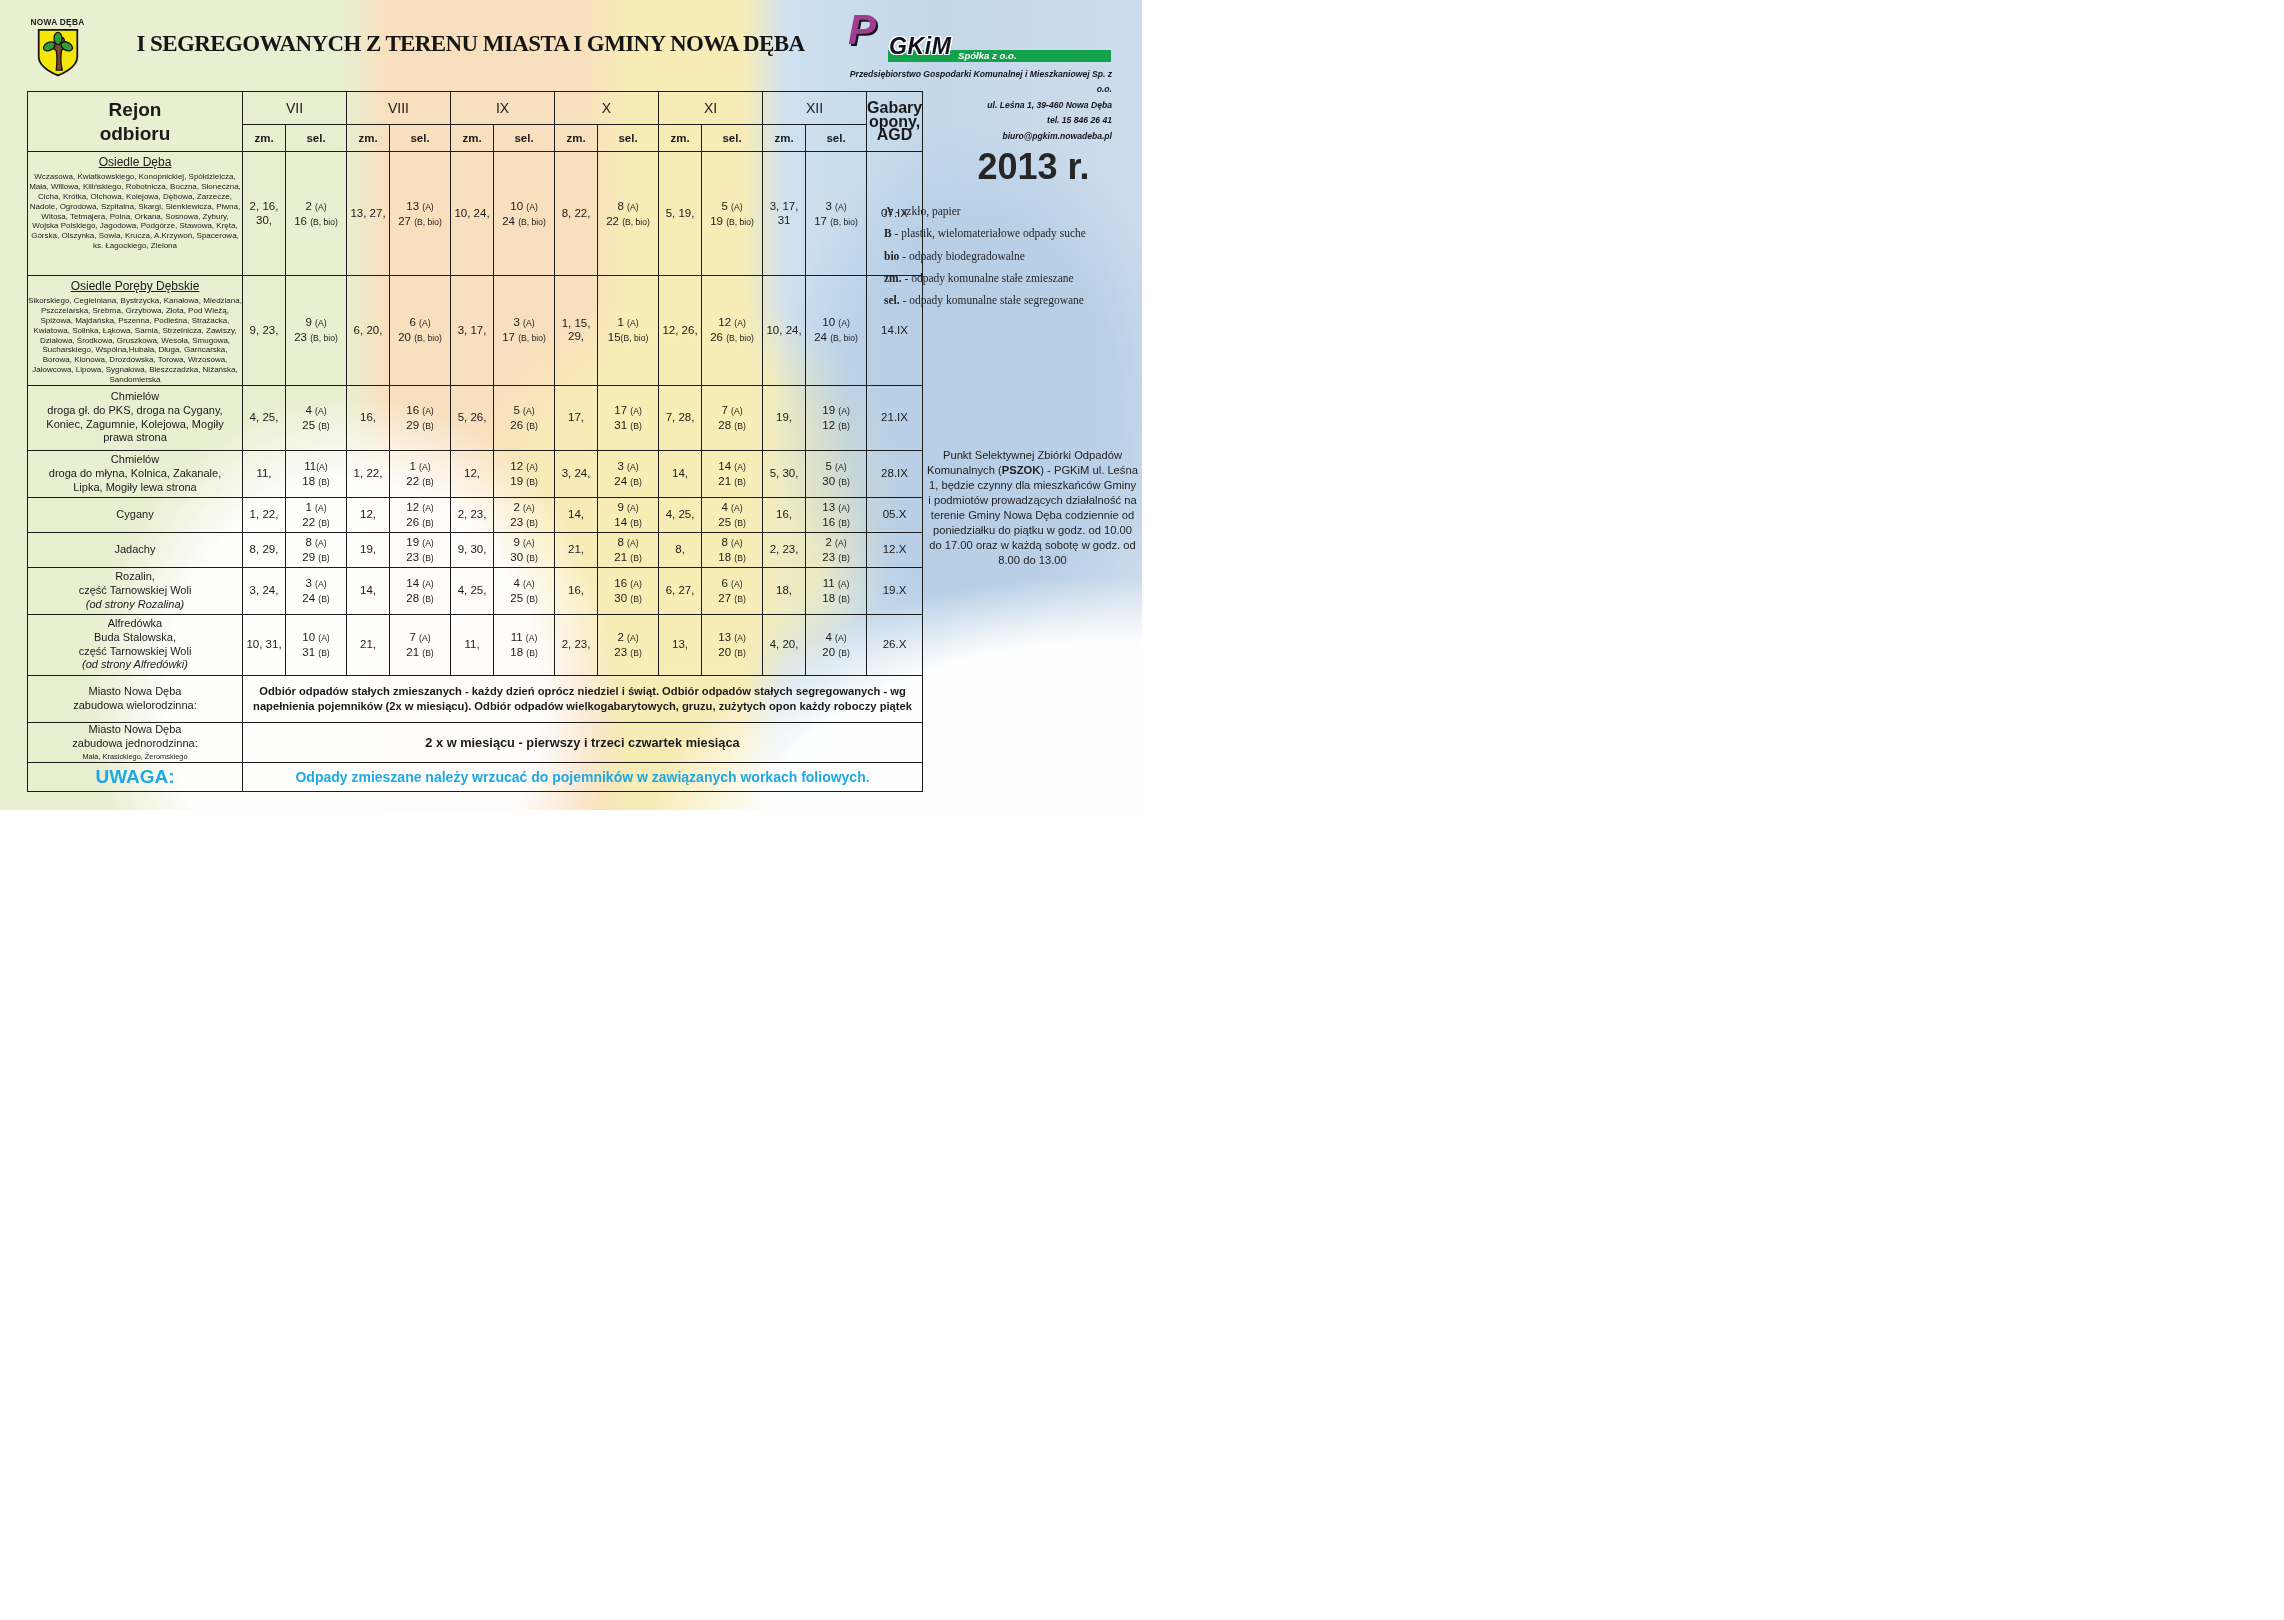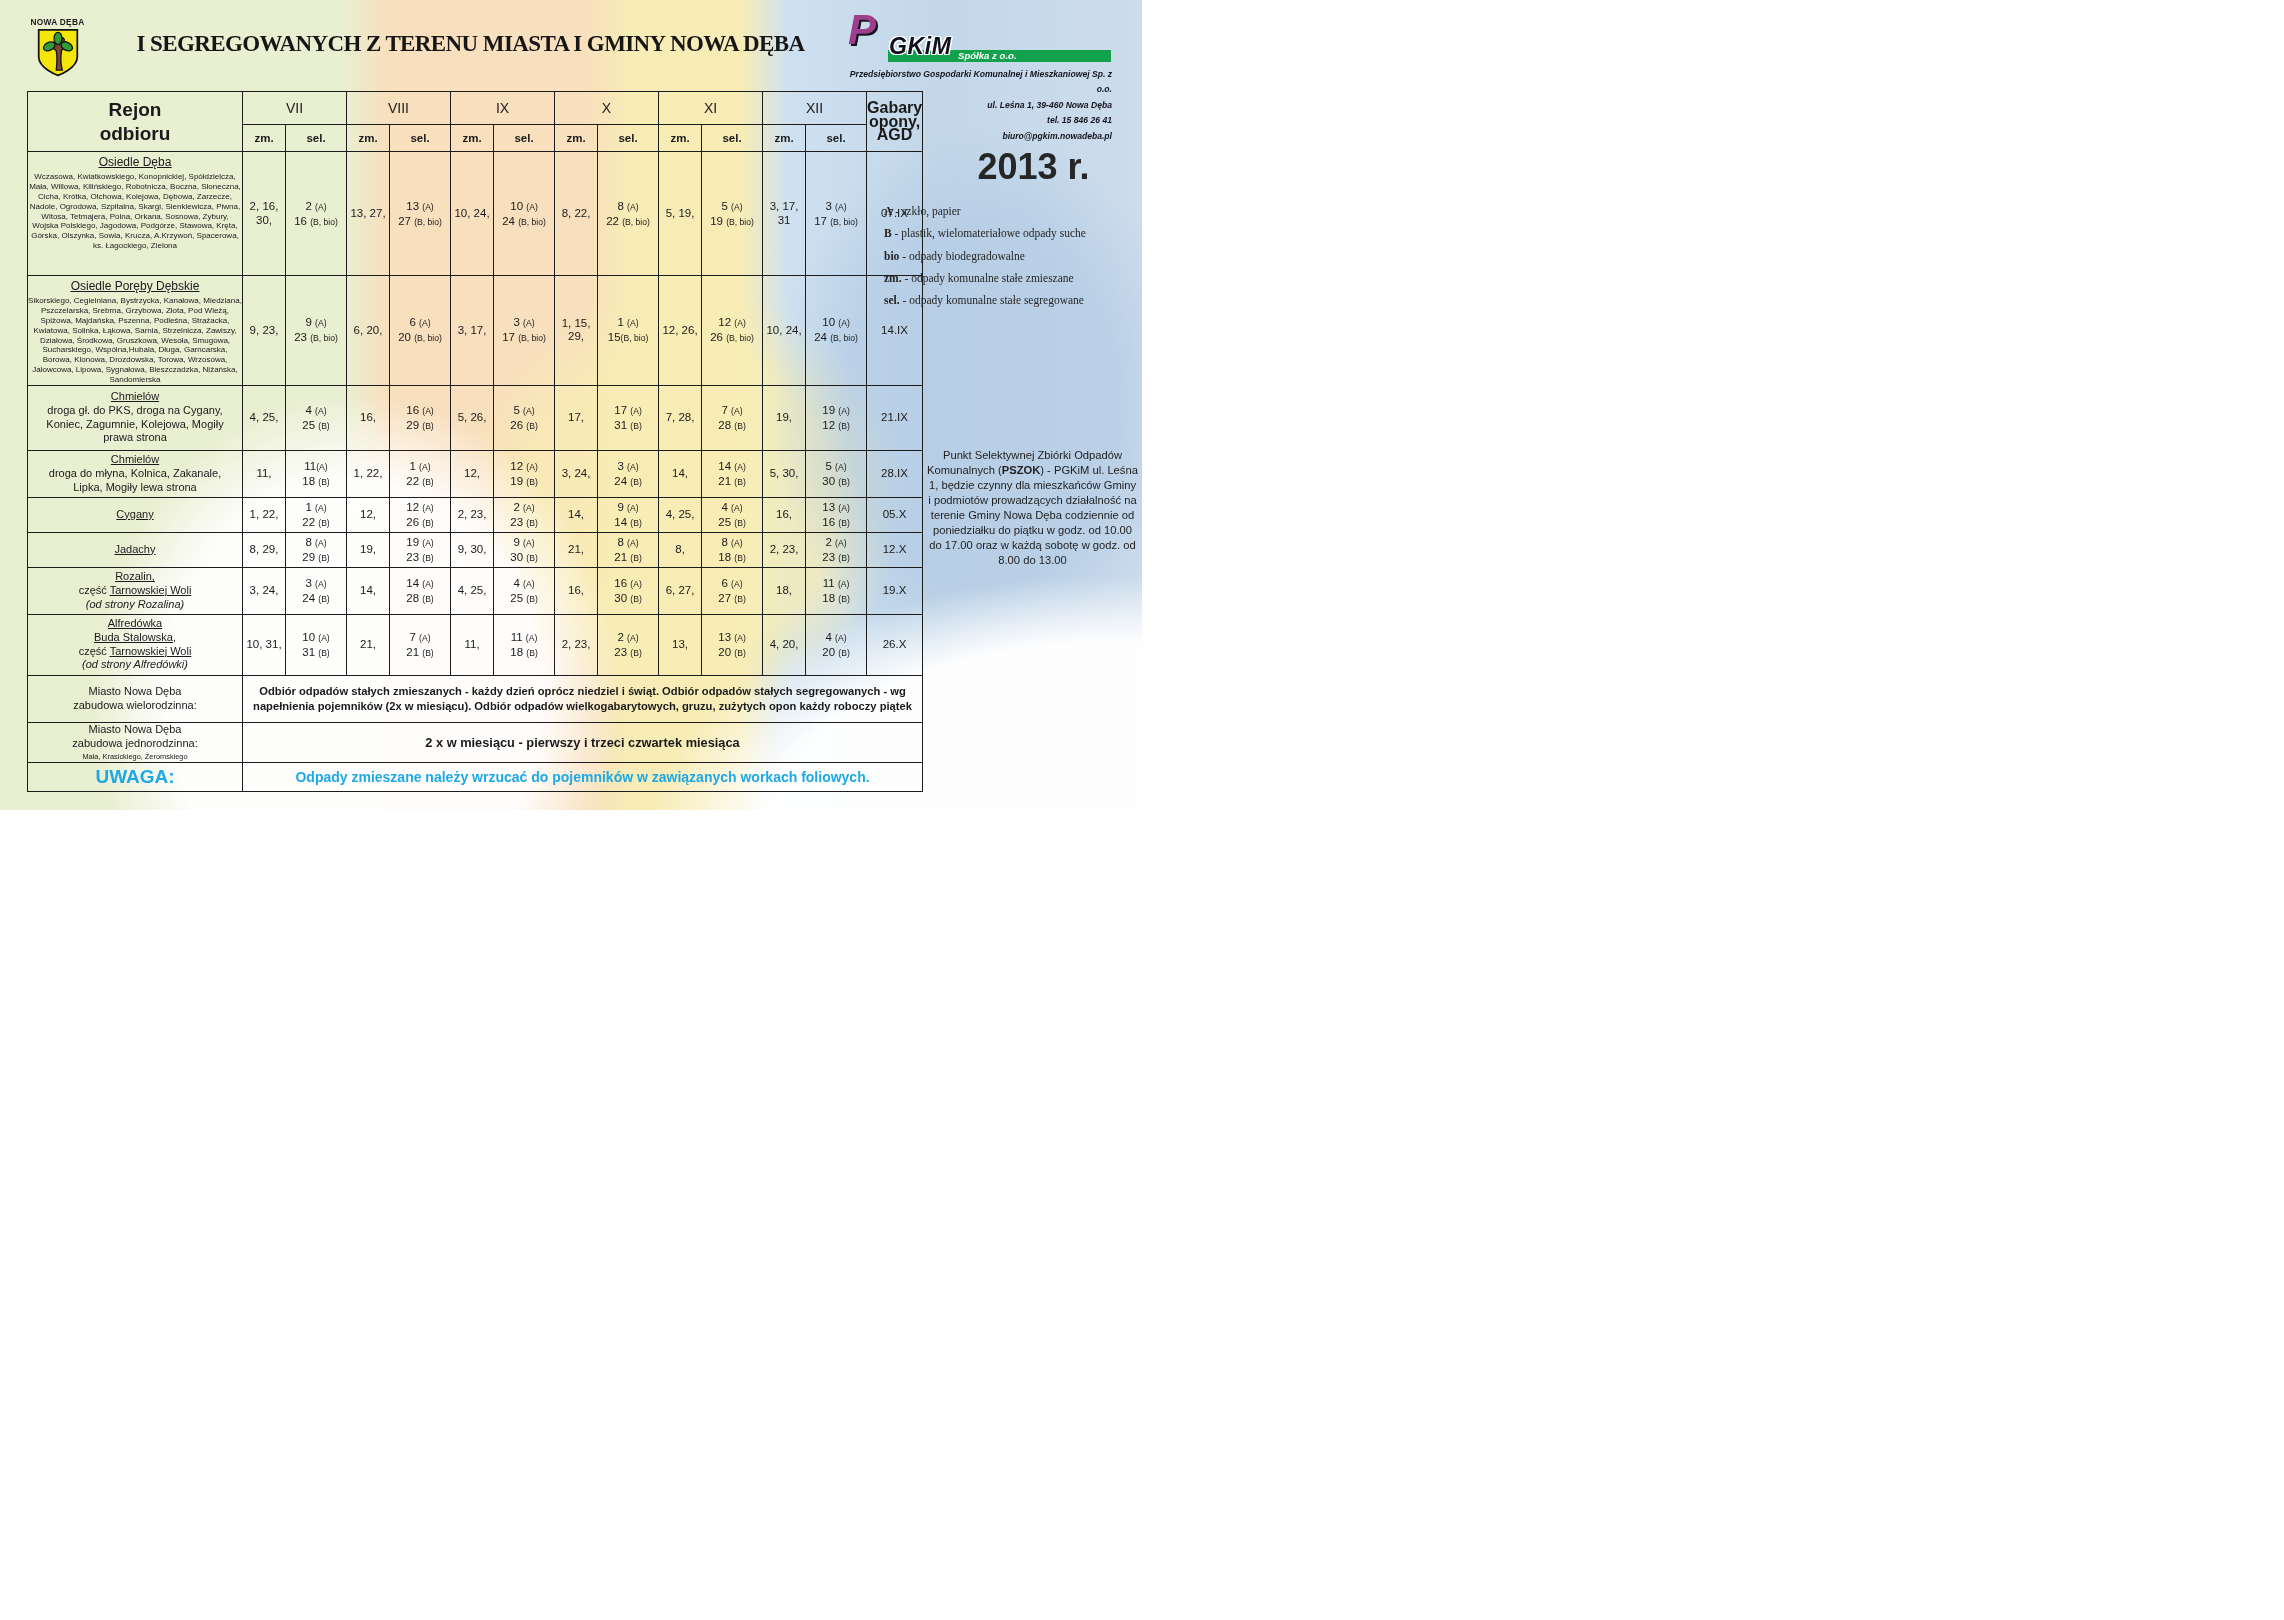--- a/index.html
+++ b/index.html
@@ -34,21 +34,21 @@
   table.sched td,table.sched th{border:0.9px solid #1c1c1c;padding:0;vertical-align:middle;text-align:center;overflow:hidden;}
   tr.major>td{border-top-width:1.7px;}
   th.region-h{font-size:19px;font-weight:bold;line-height:24px;}
   th.month-h{font-size:14px;font-weight:normal;height:32px;border-bottom-width:1.4px;}
   th.sub-h{font-size:11.5px;font-weight:bold;height:26px;border-bottom-width:1.7px;}
   th.gab-h{font-size:16px;font-weight:bold;line-height:13.4px;}
   td.lbl{padding:1.3px 1.9px;}
   td.lbl .rtitle{font-size:12px;text-decoration:underline;line-height:15.4px;}
   td.lbl .streets{font-size:8px;line-height:9.8px;margin-top:1.9px;}
   td.lbl .lline{font-size:11px;line-height:13.8px;}
-  td.lbl .u{text-decoration:underline;}
+  td.lbl .u{}
   td.lbl .it{font-style:italic;}
   td.lbl.toplbl{vertical-align:top;padding-top:3.2px;}
   td.zm-c,td.gab-c{font-size:11.5px;line-height:13.4px;}
   td.sel-c{font-size:11.5px;line-height:14px;}
   td.sel-c .sm{font-size:8.6px;}
   td.note-c{text-align:left;padding:2.6px 6.4px;}
   .note1{font-size:11.2px;font-weight:bold;line-height:14.7px;}
   .note2{font-size:12.8px;font-weight:bold;}
   .note3{font-size:14px;font-weight:bold;}
   .cyan{color:#1fa9e4;}

